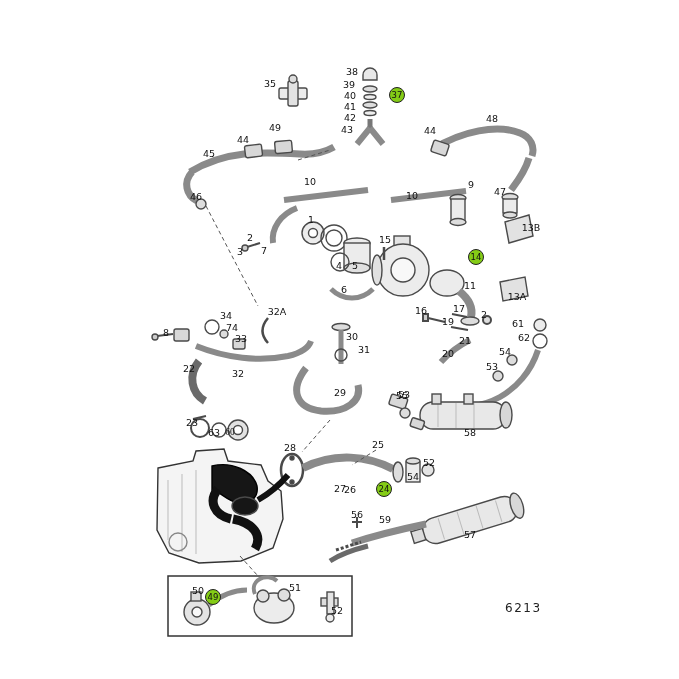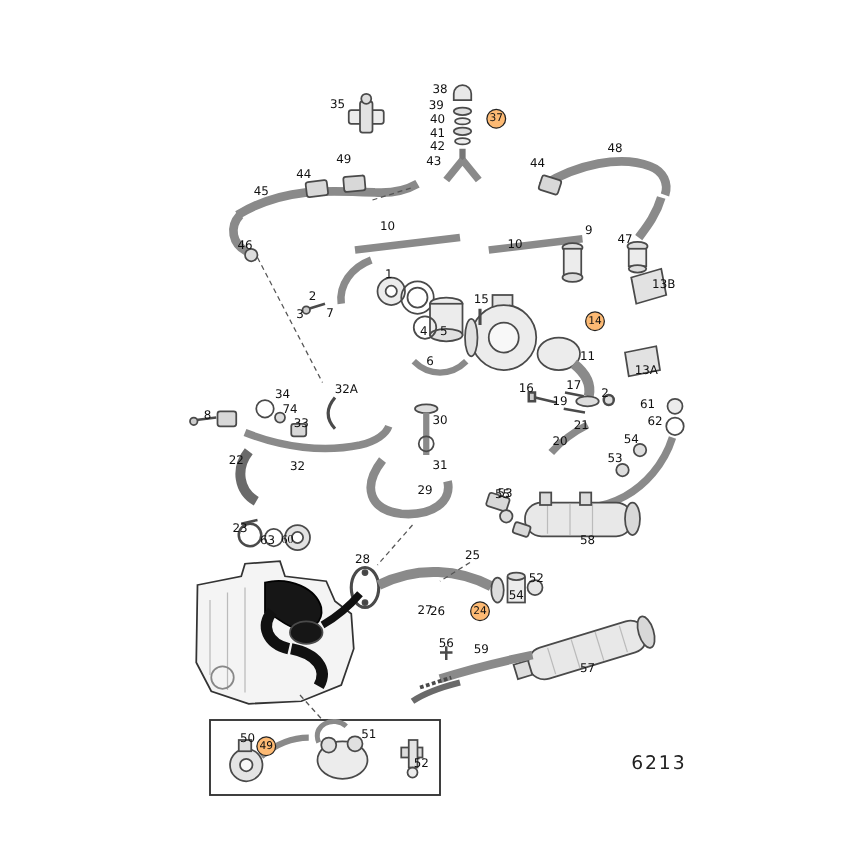--- a/index.html
+++ b/index.html
@@ -15,25 +15,25 @@
     pointer-events:none;user-select:none;
   }
   .callout-layer{position:absolute;left:0;top:0;width:679px;height:679px;}
   .callout-layer span{
     position:absolute;transform:translate(-50%,-50%);
     font-size:9.5px;line-height:1;color:#111;white-space:nowrap;
   }
   .callout-layer span.circled{
     border:1px solid #222;border-radius:50%;
     width:14px;height:14px;display:flex;align-items:center;justify-content:center;
-    font-size:8.5px;background:#fdba74;
+    font-size:8.5px;background:#84cc16;
   }
   .fig-number{
     position:absolute;left:505px;top:601px;
-    font-size:15px;letter-spacing:1.5px;color:#222;
+    font-size:12px;letter-spacing:1.5px;color:#222;
   }
 </style>
 </head>
 <body>
 
 <div id="stage">
 
   <svg width="679" height="679" viewBox="0 0 679 679">
     <g fill="none" stroke="#4a4a4a" stroke-width="1.4">
 
@@ -277,21 +277,21 @@
       <span class="callout" style="left: 448px; top: 322px;">19</span>
       <span class="callout" style="left: 484px; top: 315px;">2</span>
       <span class="callout" style="left: 518px; top: 324px;">61</span>
       <span class="callout" style="left: 524px; top: 338px;">62</span>
       <span class="callout" style="left: 505px; top: 352px;">54</span>
       <span class="callout" style="left: 226px; top: 316px;">34</span>
       <span class="callout" style="left: 232px; top: 328px;">74</span>
       <span class="callout" style="left: 241px; top: 339px;">33</span>
       <span class="callout" style="left: 277px; top: 312px;">32A</span>
       <span class="callout" style="left: 352px; top: 337px;">30</span>
-      <span class="callout" style="left: 352px; top: 350px; margin-top: 23px;">31</span>
+      <span class="callout" style="left: 364px; top: 350px;">31</span>
       <span class="callout" style="left: 465px; top: 341px;">21</span>
       <span class="callout" style="left: 448px; top: 354px;">20</span>
       <span class="callout" style="left: 492px; top: 367px;">53</span>
       <span class="callout" style="left: 166px; top: 333px;">8</span>
       <span class="callout" style="left: 189px; top: 369px;">22</span>
       <span class="callout" style="left: 238px; top: 374px;">32</span>
       <span class="callout" style="left: 340px; top: 393px;">29</span>
       <span class="callout" style="left: 404px; top: 395px;">53</span>
       <span class="callout" style="left: 402px; top: 396px;">55</span>
       <span class="callout" style="left: 192px; top: 423px;">23</span>

